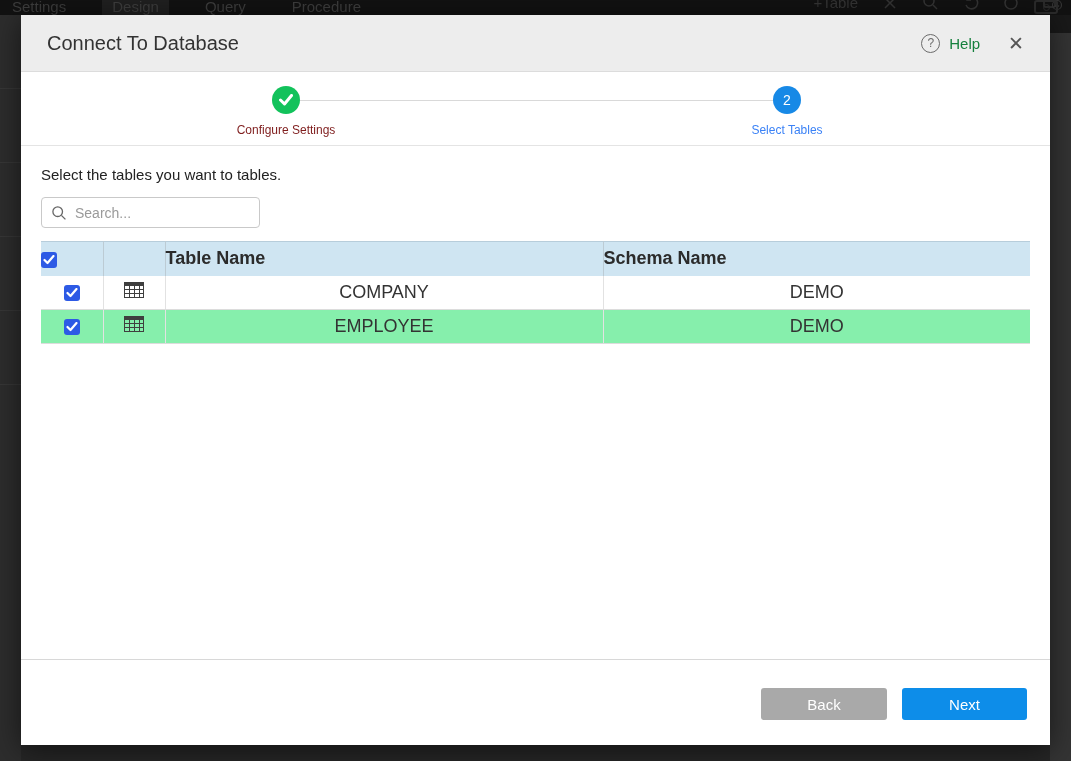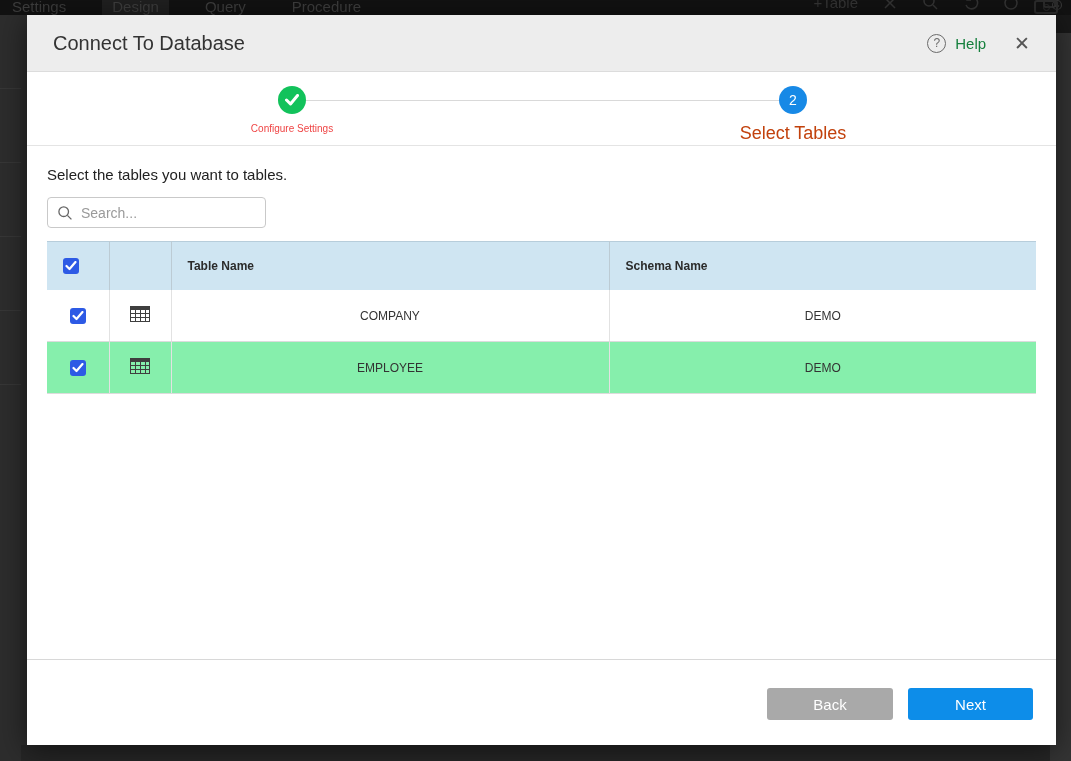--- a/index.html
+++ b/index.html
@@ -18,53 +18,53 @@
   .bg-ic svg { display:block; }
   .bg-left { position:absolute; left:0; top:15px; width:21px; height:746px; background:#2d2d2d; }
   .bg-left .sep { border-top:1px solid #373737; margin-top:73px; }
   .bg-right { position:absolute; left:1050px; top:15px; width:21px; height:746px; background:#343434; }
   .bg-right .topdark { height:18px; background:#191919; }
   .bg-bottom { position:absolute; left:21px; top:745px; width:1029px; height:16px; background:#262626; }
   .bg-camera { position:absolute; left:1034px; top:0px; width:24px; height:14px; border:2px solid #2c2c2c; border-radius:3px; display:flex; align-items:center; justify-content:center; }
   .bg-camera .dot { width:7px; height:7px; border:1.5px solid #2c2c2c; border-radius:50%; }
 
   
-  .modal { position:absolute; left:21px; top:15px; width:1029px; height:730px; background:#ffffff; box-shadow:0 4px 28px rgba(0,0,0,0.55);margin-left:6px; }
+  .modal { position:absolute; left:21px; top:15px; width:1029px; height:730px; background:#ffffff; box-shadow:0 4px 28px rgba(0,0,0,0.55); }
   .modal-header { position:absolute; left:0; top:0; width:100%; height:57px; background:#ededed; border-bottom:1px solid #dcdcdc; display:flex; align-items:center; justify-content:space-between; padding:0 26px; }
   .modal-title { font-size:20px; color:#333333; }
   .header-actions { display:flex; align-items:center; gap:28px; }
   .help-btn { display:flex; align-items:center; gap:9px; cursor:pointer; }
   .help-ic { width:19px; height:19px; border:1.6px solid #6b6b6b; border-radius:50%; color:#6b6b6b; font-size:12px; display:flex; align-items:center; justify-content:center; }
   .help-txt { font-size:15px; color:#15803d; }
   .close-x { font-size:19px; color:#555555; cursor:pointer; line-height:1; }
 
   
   .stepper { position:absolute; left:0; top:57px; width:100%; height:74px; border-bottom:1px solid #e4e4e4; }
   .step-line { position:absolute; left:279px; top:28px; width:473px; height:1px; background:#d9d9d9; }
   .step { position:absolute; top:14px; width:200px; text-align:center; }
   .step1 { left:165px; }
   .step2 { left:666px; }
   .step-circle { width:28px; height:28px; border-radius:50%; margin:0 auto; display:flex; align-items:center; justify-content:center; color:#ffffff; font-size:14px; }
   .step-circle.green { background:#12c25b; }
   .step-circle.blue { background:#1789e6; }
-  .step-label1 { margin-top:9px; font-size:10px; color:#ef4444; }
-  .step-label2 { margin-top:9px; font-size:18px; color:#c2410c; }
+  .step-label1 { margin-top:9px; font-size:12px; color:#7f1d1d; }
+  .step-label2 { margin-top:9px; font-size:12px; color:#3b82f6; }
 
   
   .instruction { position:absolute; left:20px; top:151px; font-size:15px; color:#222222; }
   .search-box { position:absolute; left:20px; top:182px; width:219px; height:31px; border:1px solid #c9c9c9; border-radius:4px; display:flex; align-items:center; padding:0 9px; background:#ffffff; }
   .search-box svg { flex:0 0 auto; }
   .search-box input { border:none; outline:none; font-size:14px; color:#333; margin-left:8px; width:100%; font-family:"Liberation Sans", sans-serif; }
   .search-box input::placeholder { color:#9a9a9a; }
   .total { position:absolute; right:16px; top:182px; height:31px; line-height:31px; font-size:15px; color:#222222; }
   .total b { font-weight:bold; }
 
   
   .tbl { position:absolute; left:20px; top:226px; width:989px; border-collapse:collapse; table-layout:fixed; }
-  .tbl th, .tbl td { height:34px; padding:16px; font-size:12px; vertical-align:middle; }
+  .tbl th, .tbl td { height:34px; padding:0; font-size:18px; vertical-align:middle; }
   .tbl th { background:#cfe5f2; color:#2b2b2b; font-weight:bold; text-align:left; border-top:1px solid #b7cddb; border-right:1px solid #bccbd4; }
   .tbl th:last-child { border-right:none; }
   .tbl td { color:#333333; border-bottom:1px solid #dcdcdc; border-right:1px solid #e2e2e2;text-align:center; }
   .tbl td:last-child { border-right:none; }
   .tbl tr.alt td { background:#86efac; }
   .col-check { width:62px; }
   .col-icon { width:62px; }
   .col-name { width:438px; }
   .cell-center { text-align:center; }
   .cell-pad { padding-left:8px; }

